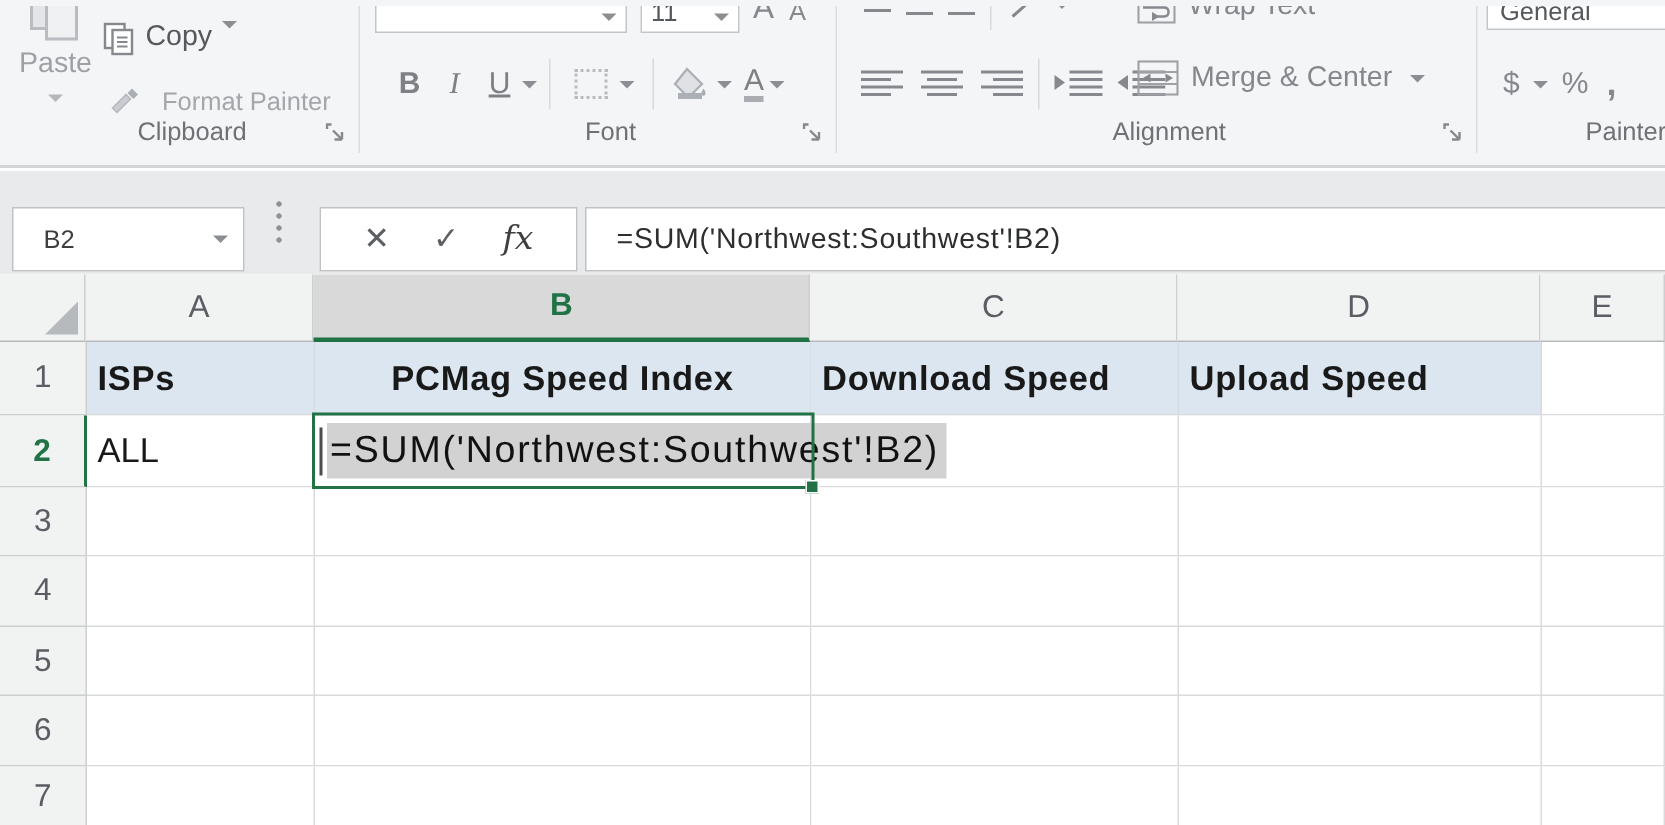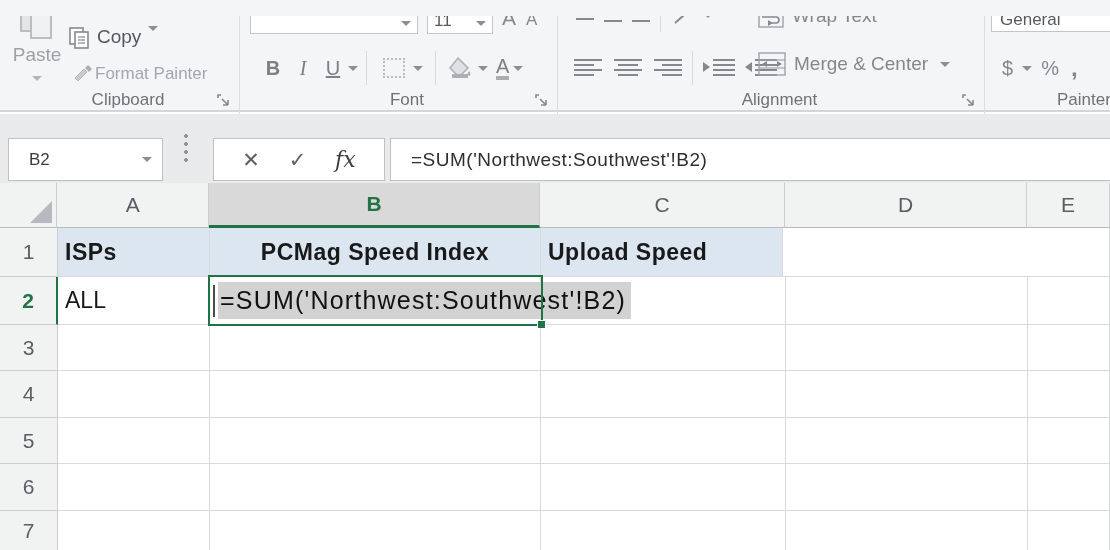--- a/index.html
+++ b/index.html
@@ -2,21 +2,21 @@
 <html><head>
 <meta charset="utf-8">
 <style>
   * { margin:0; padding:0; box-sizing:border-box; }
   html,body { width:1110px; height:550px; overflow:hidden; }
   body { font-family:"Liberation Sans", sans-serif; background:#fff; position:relative; }
 
   
   .ribbon { position:absolute; left:0; top:0; width:1110px; height:112px;
             background:#f4f5f6; border-bottom:2px solid #d4d5d6; }
-  .rgroup { position:absolute; top:16px; height:98px; border-right:1px solid #dcdddd; overflow:hidden; }
+  .rgroup { position:absolute; top:4px; height:98px; border-right:1px solid #dcdddd; overflow:hidden; }
   .g-clipboard { left:0; width:240px;text-decoration:underline; }
   .g-font      { left:240px; width:318px; }
   .g-align     { left:558px; width:427px; }
   .g-number    { left:985px; width:125px; border-right:none; }
   .gfooter { position:absolute; bottom:2px; left:0; right:0; height:22px; }
   .glabel { position:absolute; left:0; right:0; text-align:center; font-size:17px; color:#6e7276;margin-left:17px; }
   .g-number .glabel { left:55px; right:auto; white-space:nowrap; }
   .launcher { position:absolute; right:8px; bottom:4px; width:14px; height:14px; cursor:pointer; }
   .caret { display:inline-block; width:0; height:0; border-left:5px solid transparent;
            border-right:5px solid transparent; border-top:5px solid #8b8f94; vertical-align:middle; }
@@ -24,21 +24,21 @@
 
   
   .paste { position:absolute; left:8px; top:-14px; width:58px; height:96px; text-align:center; }
   .paste-pages { position:relative; width:34px; height:40px; margin:0 auto; }
   .pg { position:absolute; background:#e3e5e8; border:2px solid #b9bdc1; width:22px; height:30px; }
   .pg1 { left:0; top:0; } .pg2 { left:10px; top:7px; background:#eef0f2; }
   .paste-label { font-size:19px; color:#9da1a6; margin-top:2px; }
   .paste .caret { margin-top:6px; }
   .copyrow { position:absolute; left:68px; top:10px; height:30px; display:flex; align-items:flex-start; gap:7px; cursor:pointer; }
   .copy-label { font-size:19px; color:#55585c; }
-  .fprow { position:absolute; left:72px; top:48px; height:26px; display:flex; align-items:flex-start; gap:1px; }
+  .fprow { position:absolute; left:72px; top:48px; height:26px; display:flex; align-items:flex-end; gap:14px; }
   .fp-label { font-size:17px; color:#a3a7ab; }
 
   
   .combo { background:#fff; border:1px solid #c3c6c9; position:absolute; }
   .fontname-combo { left:10px; top:-26px; width:168px; height:44px; }
   .fontsize-combo { left:187px; top:-26px; width:66px; height:44px; font-size:17px; color:#55585c;
                     display:flex; align-items:flex-end; padding:2px 6px; }
   .combo .caret { position:absolute; right:6px; bottom:7px; }
   .grow-btns { position:absolute; left:262px; top:-20px; width:52px; height:34px; display:flex; gap:10px;
                font-size:21px; color:#85898e; align-items:flex-end; }
@@ -326,20 +326,21 @@
     <div class="hcell c-b sel">B</div>
     <div class="hcell c-c">C</div>
     <div class="hcell c-d">D</div>
     <div class="hcell c-e">E</div>
   </div>
 
   <div class="grow rowh1 r1">
     <div class="rcell c-rh">1</div>
     <div class="cell c-a fill">ISPs</div>
     <div class="cell c-b fill ctr">PCMag Speed Index</div>
+    <div class="cell c-c fill">Download Speed</div>
     <div class="cell c-d fill">Upload Speed</div>
     <div class="cell c-e"></div>
   </div>
 
   <div class="grow rowh2">
     <div class="rcell c-rh sel">2</div>
     <div class="cell c-a">ALL</div>
     <div class="cell c-b"></div>
     <div class="cell c-c"></div>
     <div class="cell c-d"></div>

